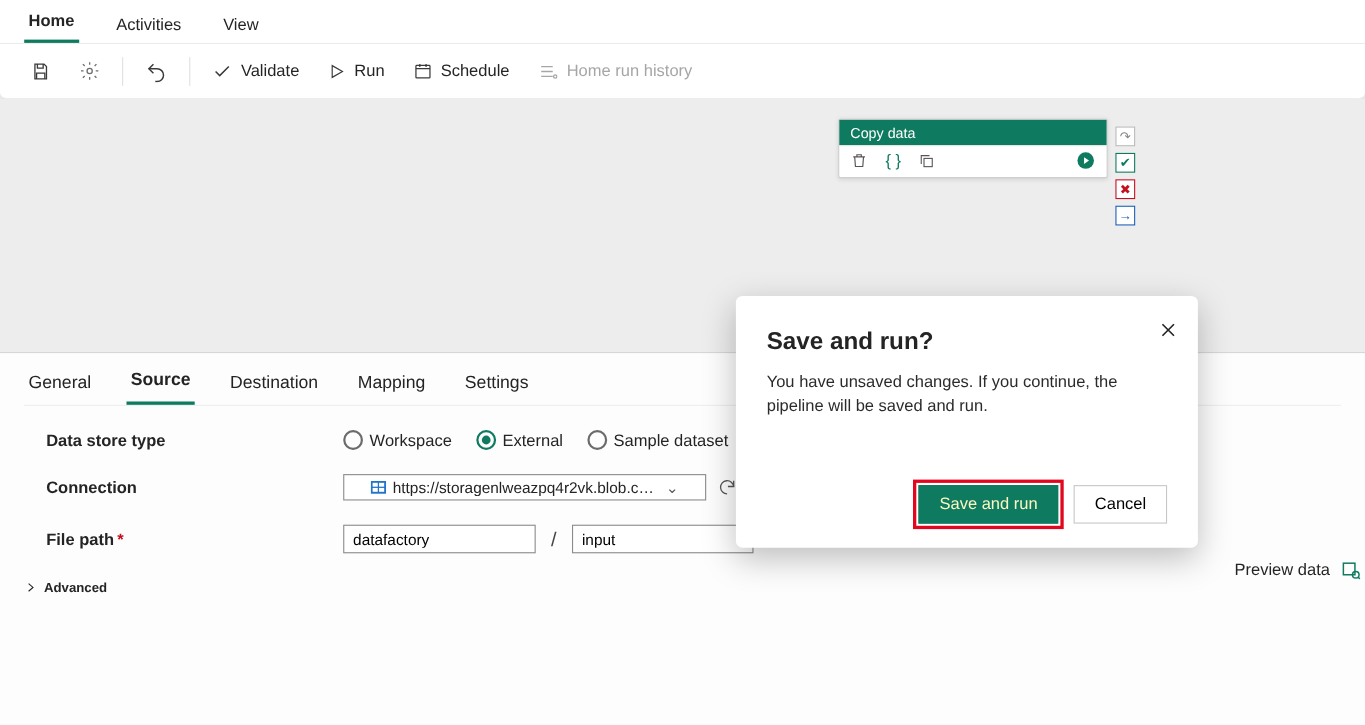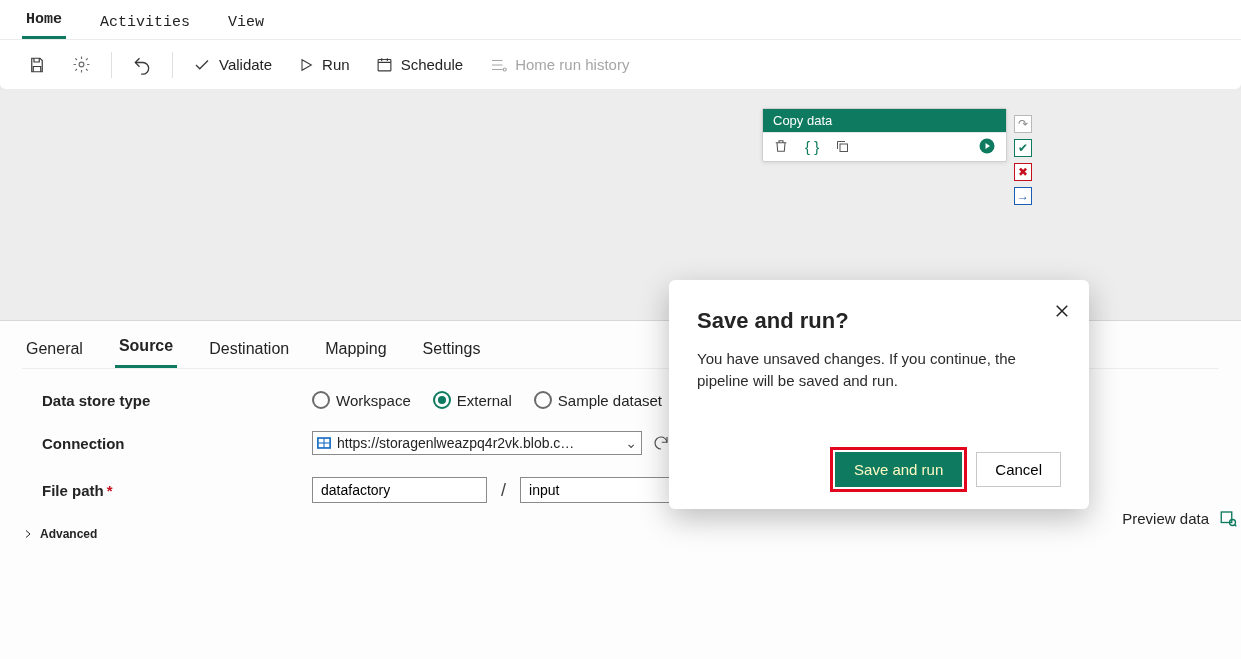--- a/index.html
+++ b/index.html
@@ -23,21 +23,20 @@
     background: #fff;
     height: 40px;
     align-items: flex-end;
     border-bottom: 1px solid #ededed;
   }
   .ribbon-tab {
     padding: 10px 4px 8px;
     font-size: 15px;
     cursor: pointer;
     color: #242424;
-    font-family: Liberation Mono, monospace;
   }
   .ribbon-tab.active {
     font-weight: 600;
     border-bottom: 3px solid #0e7a5f;
   }
 
   
   .command-bar {
     display: flex;
     align-items: center;
@@ -189,21 +188,21 @@
     width:18px; height:18px; border:2px solid #6b6b6b; border-radius:50%;
     display:inline-block; position:relative;
   }
   .radio.checked .dot { border-color:#0e7a5f; }
   .radio.checked .dot::after {
     content:""; position:absolute; inset:3px; border-radius:50%; background:#0e7a5f;
   }
 
   .select-box {
     display:flex; align-items:center; gap:6px;
-    border:1px solid #8a8a8a; padding:3px 4px; width:330px;
+    border:1px solid #8a8a8a; padding:3px 24px; width:330px;
     font-size:14px; background:#fff; cursor:pointer;
     white-space: nowrap; overflow:hidden;
   }
   .select-box .txt { flex:1; overflow:hidden; text-overflow:ellipsis; }
   .select-box::after { content:"⌄"; color:#555; }
 
   .text-input {
     border:1px solid #8a8a8a; padding:4px 8px; width:175px;
     font-size:14px; background:#fff;
   }
@@ -216,21 +215,21 @@
 
   .expander {
     margin-top:24px; display:flex; align-items:center; gap:6px;
     font-size:12px; font-weight:600; cursor:pointer;
   }
 
   
   .dialog {
     position: absolute;
     left: 669px;
-    top: 280px;
+    top: 269px;
     width: 420px;
     background: #fff;
     border-radius: 6px;
     box-shadow: 0 10px 30px rgba(0,0,0,0.25);
     padding: 28px 28px 22px;
   }
   .dialog-title {
     font-size: 22px;
     font-weight: 600;
     margin: 0 0 14px 0;

